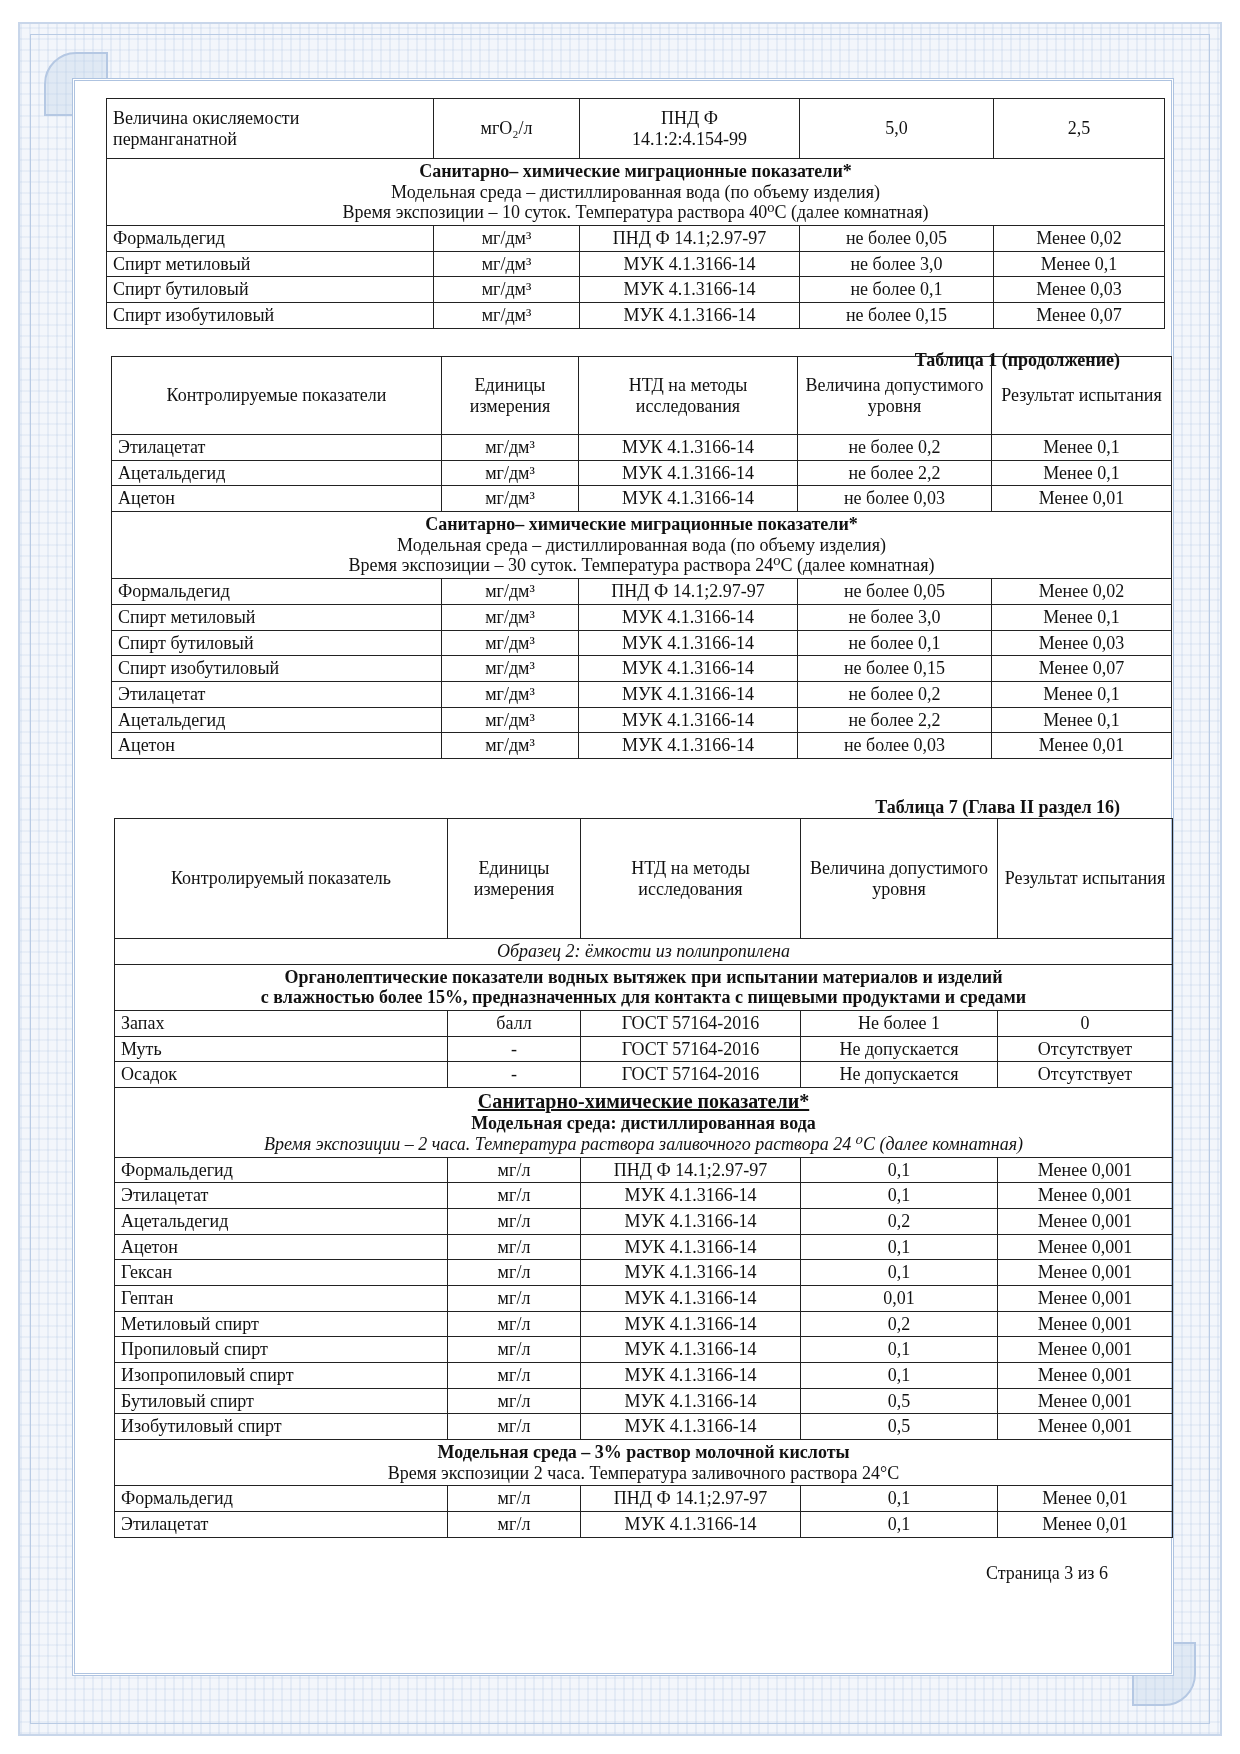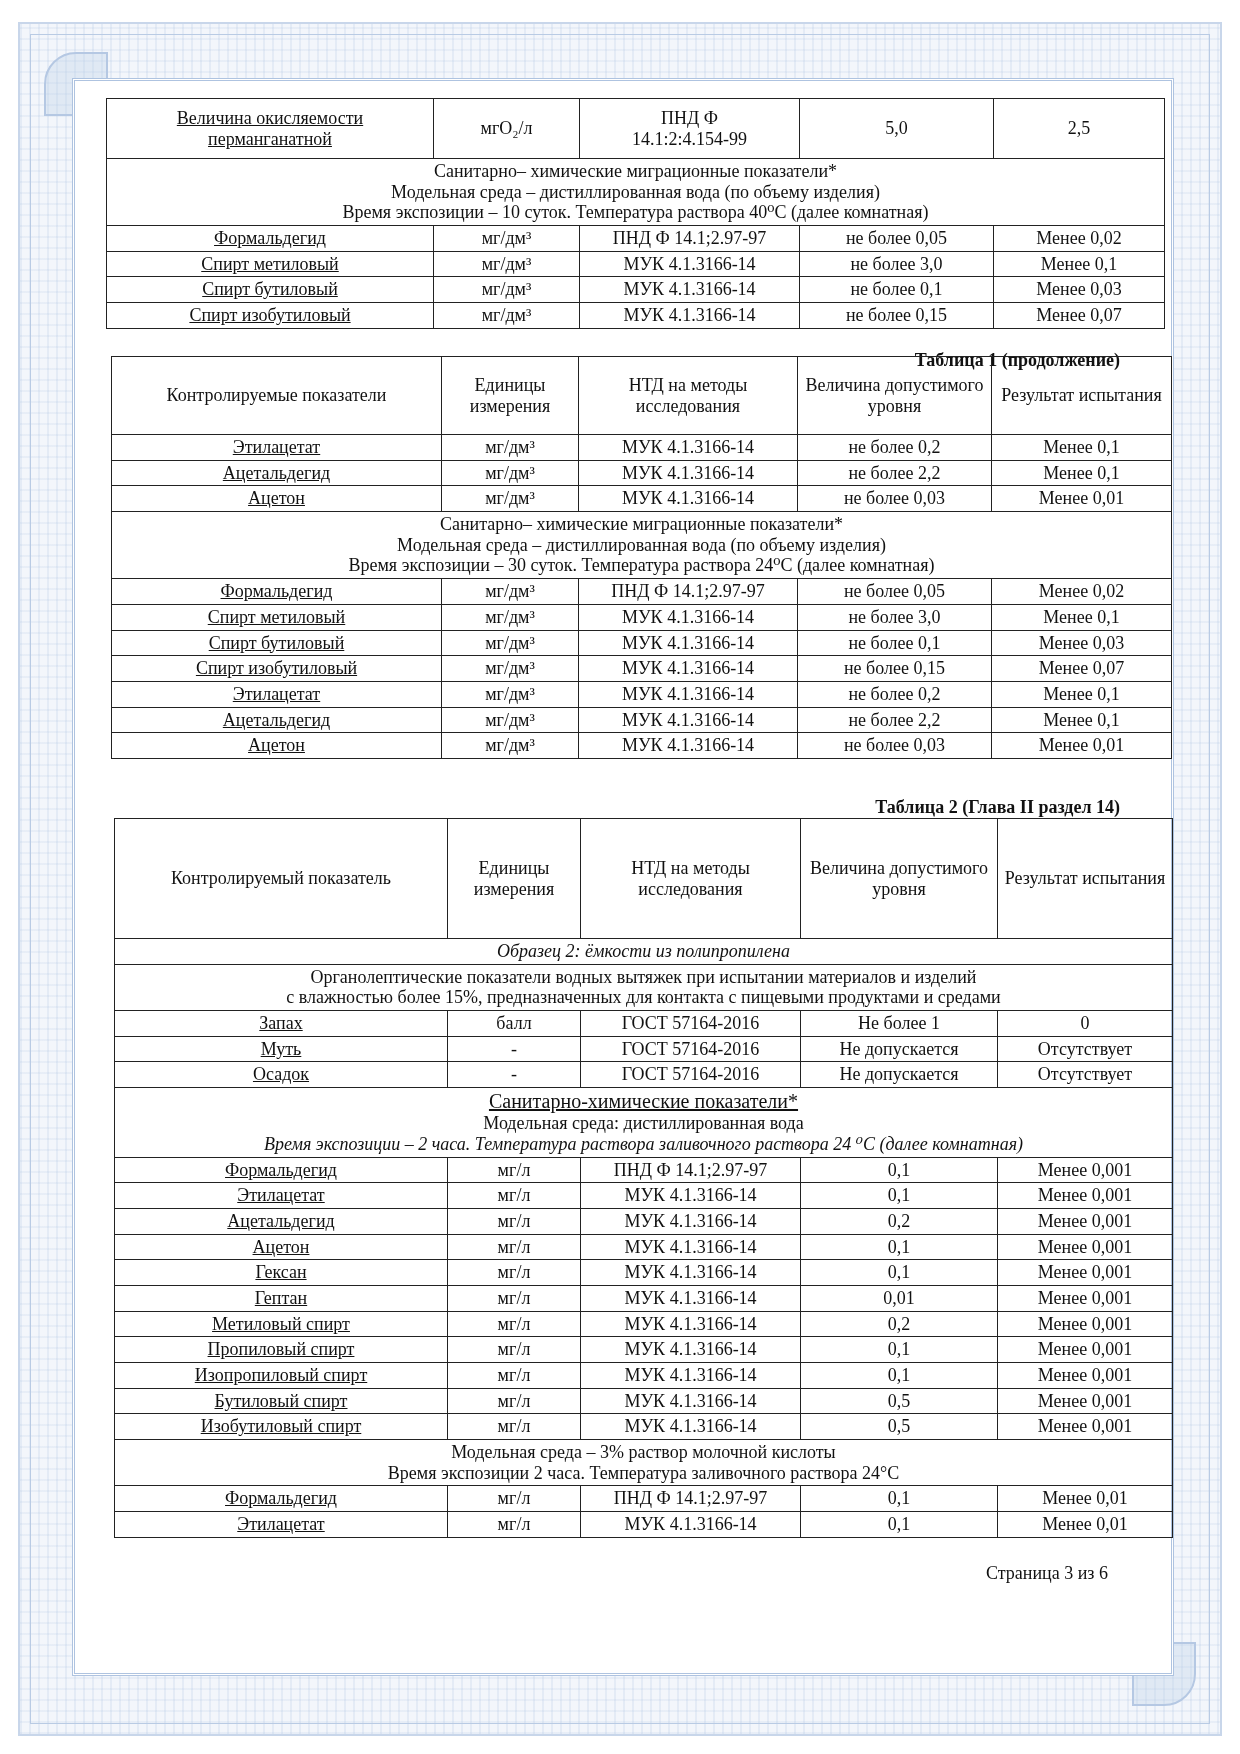--- a/index.html
+++ b/index.html
@@ -38,22 +38,22 @@
     position: absolute; left: 0; top: 0; width: 1240px; height: 1754px;
   }
   table.grid {
     position: absolute; border-collapse: collapse; table-layout: fixed;
     font-size: 18px; line-height: 1.15;
   }
   table.grid td {
     border: 1.5px solid #222; padding: 2px 6px; vertical-align: middle;
   }
   .c { text-align: center; }
-  .l { text-align: center; text-decoration: underline; }
-  .bold { font-weight: normal; }
+  .l { text-align: left; }
+  .bold { font-weight: bold; }
   .ital { font-style: italic; }
   .under { text-decoration: underline; }
   .section td { text-align: center; padding: 2px 6px; }
   .caption {
     position: absolute; font-weight: bold; font-size: 18px; text-align: right;
   }
   .pagenum { position: absolute; font-size: 18px; }
   .hdr td { text-align: center; }
 </style>
 </head>
@@ -223,21 +223,21 @@
         <tr style="height: 23px;">
           <td class="l">Ацетон</td>
           <td class="c">мг/дм³</td>
           <td class="c">МУК 4.1.3166-14</td>
           <td class="c">не более 0,03</td>
           <td class="c">Менее 0,01</td>
         </tr>
       </tbody>
   </table>
 
-  <div class="caption" style="left:700px; top:797px; width:420px;">Таблица 2 (Глава II раздел 14)</div>
+  <div class="caption" style="left:700px; top:797px; width:420px;">Таблица 7 (Глава II раздел 16)</div>
   <table class="grid" style="left:114px; top:818px; width:1058px;">
     <colgroup>
       <col style="width:333px">
         <col style="width:133px">
         <col style="width:220px">
         <col style="width:197px">
         <col style="width:175px">
     </colgroup>
     <tbody>
         <tr class="hdr" style="height:120px;">

